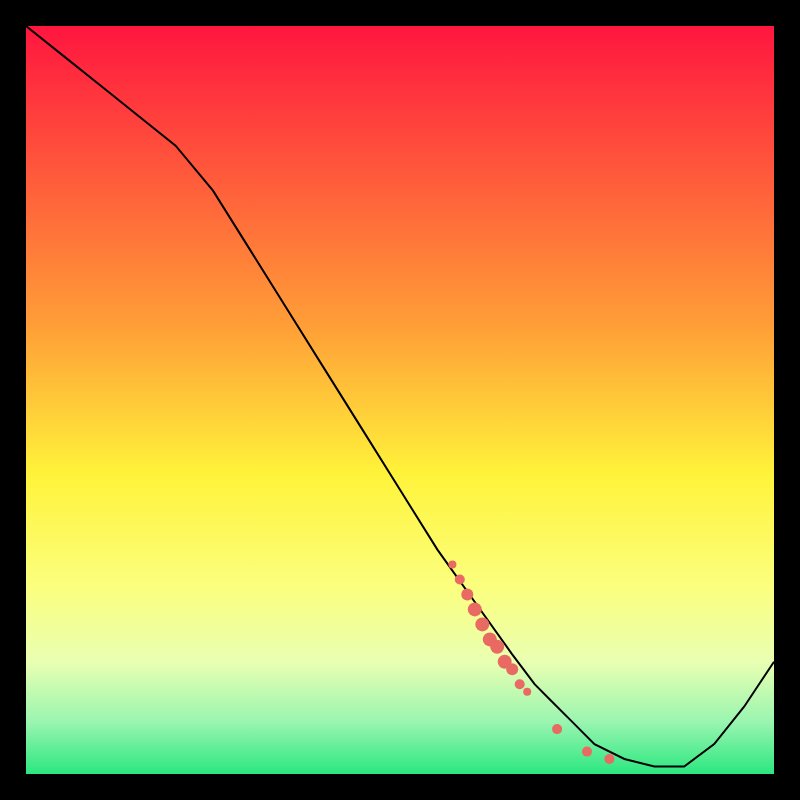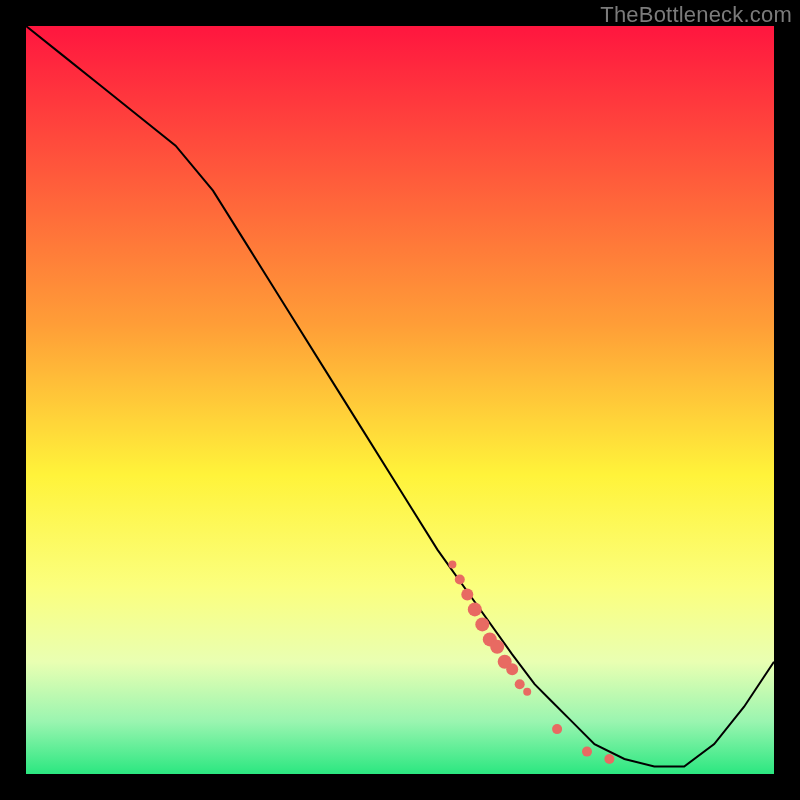--- a/index.html
+++ b/index.html
@@ -83,14 +83,13 @@
           <circle cx="478.7" cy="635.8" r="7" fill="#e86a62"></circle>
           <circle cx="486.2" cy="643.3" r="6" fill="#e86a62"></circle>
           <circle cx="493.7" cy="658.2" r="5" fill="#e86a62"></circle>
           <circle cx="501.2" cy="665.7" r="4" fill="#e86a62"></circle>
           <circle cx="531.1" cy="703.1" r="5" fill="#e86a62"></circle>
           <circle cx="561.0" cy="725.6" r="5" fill="#e86a62"></circle>
           <circle cx="583.4" cy="733.0" r="5" fill="#e86a62"></circle>
         </g>
     </svg>
   </div>
-  <div class="watermark">TheBottleneck.com</div>
 </div>
 
 </body></html>

